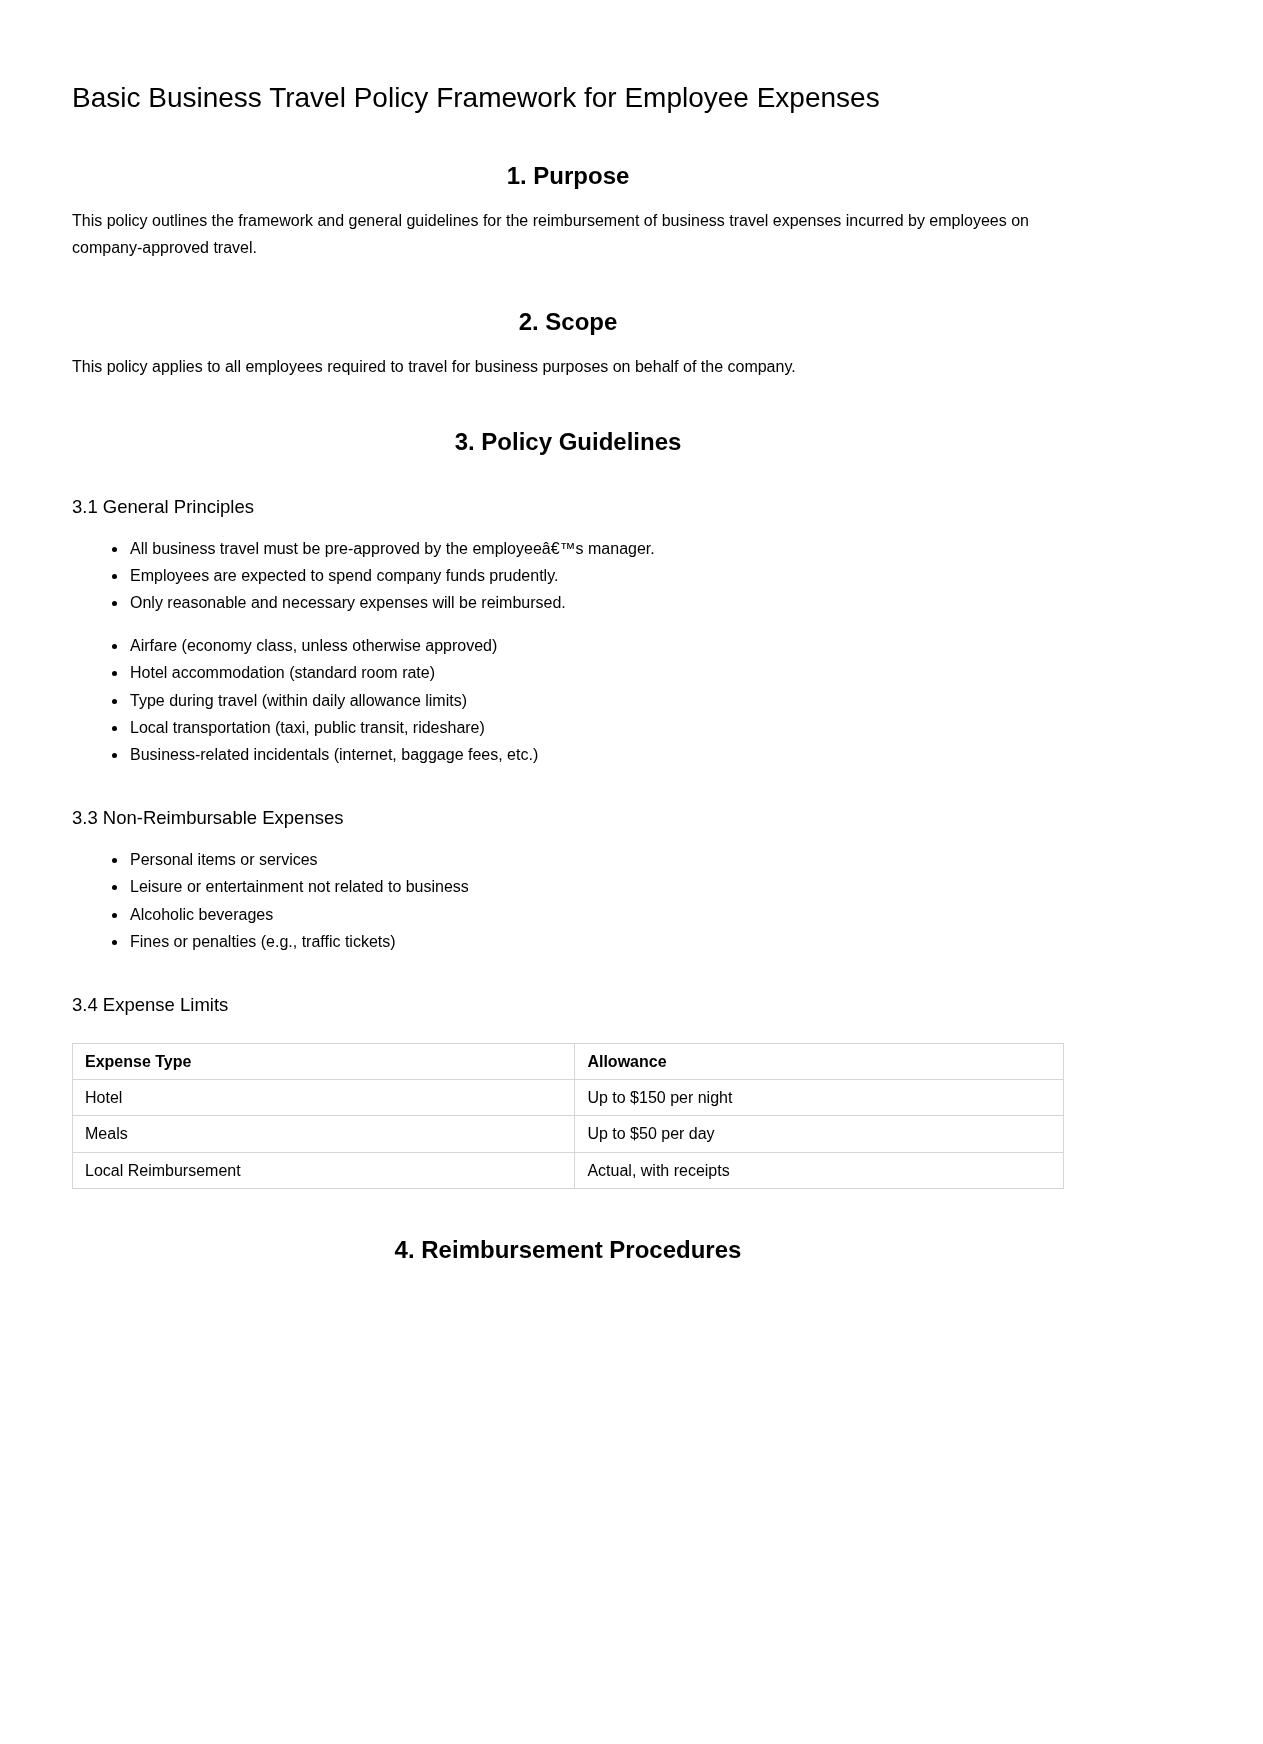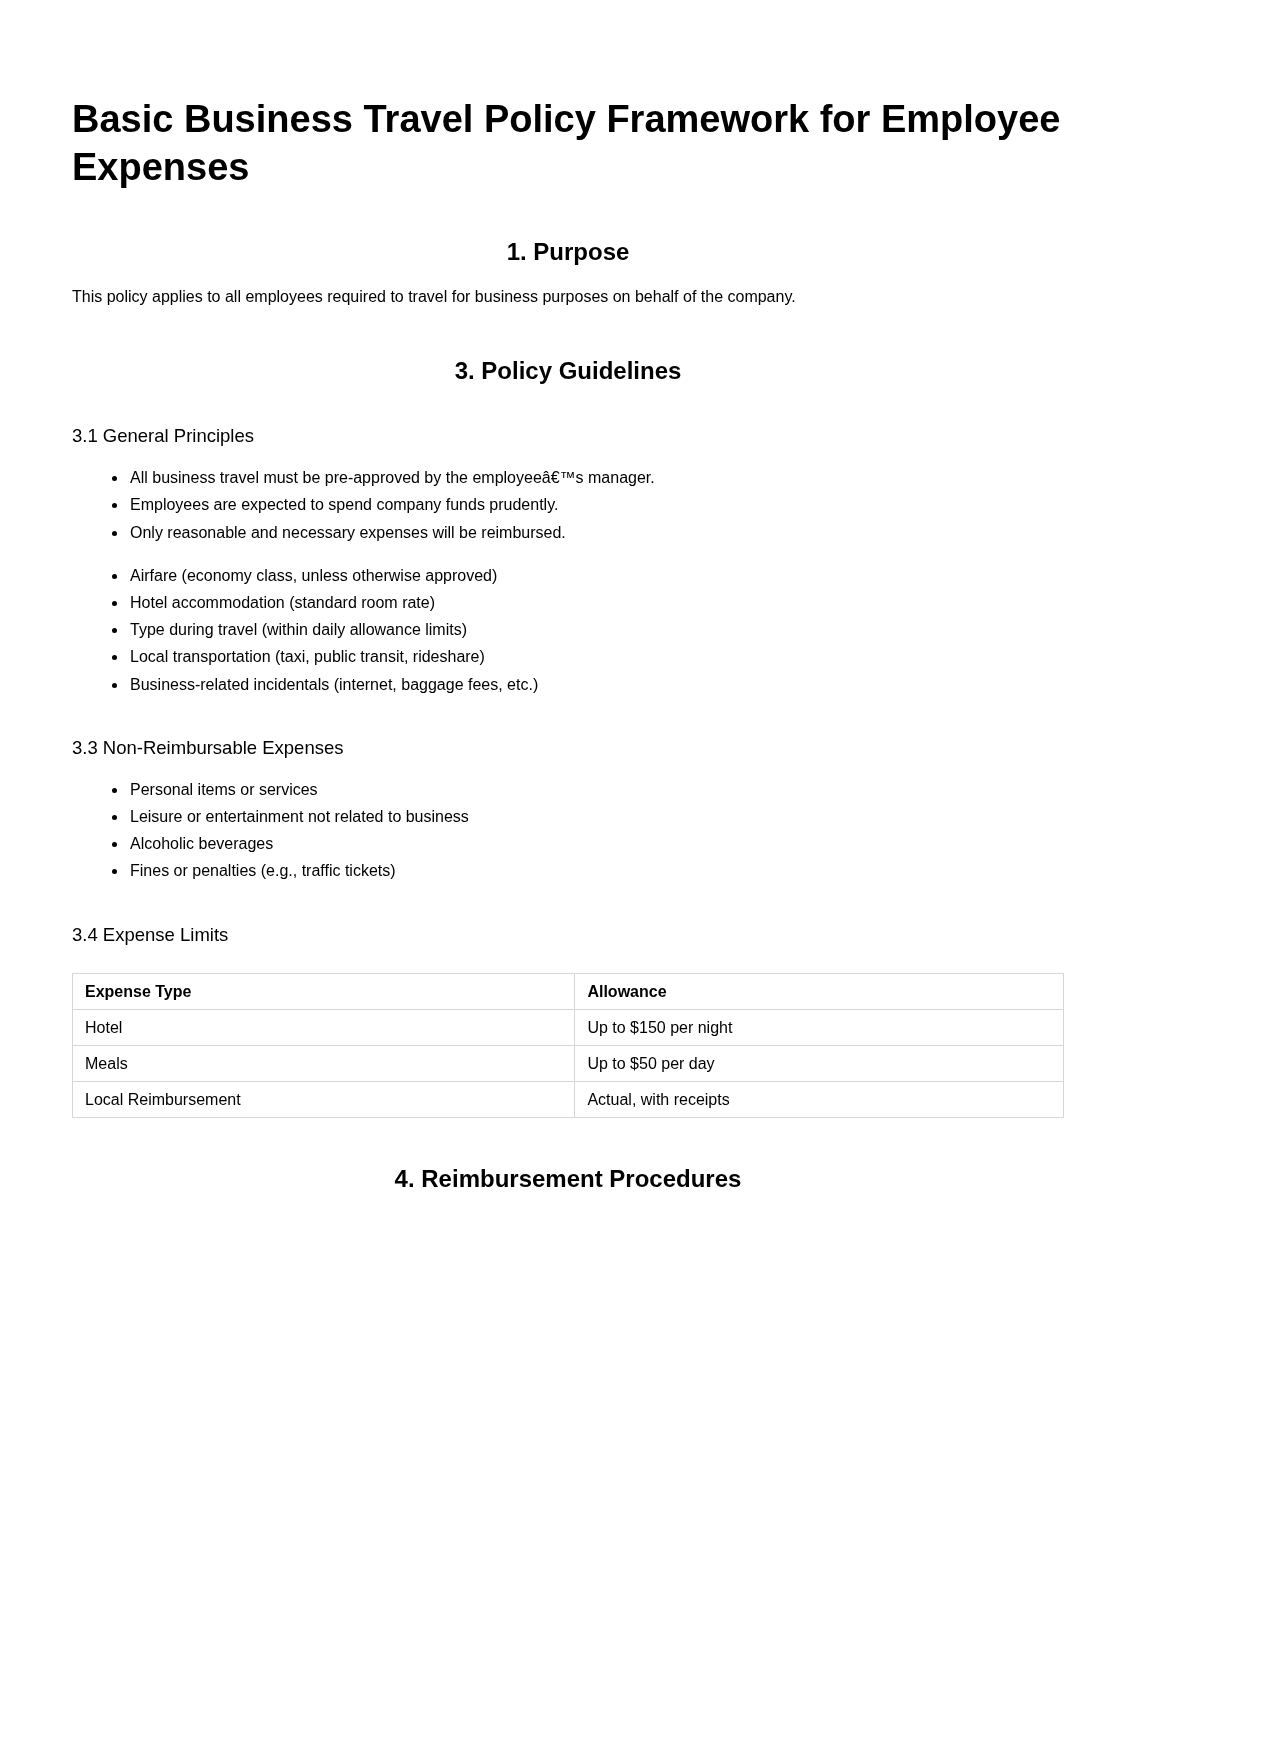--- a/index.html
+++ b/index.html
@@ -12,24 +12,24 @@
     min-height: 1744px;
     box-sizing: border-box;
     background: #ffffff;
     color: #000000;
     font-family: "Liberation Sans", sans-serif;
     font-size: 16px;
     line-height: 1.7;
     padding: 52px 199px 60px 72px;
   }
   h1.doc-title {
-    font-size: 38px;
+    font-size: 28px;
     line-height: 1.25;
-    margin: 44px 0 24px 0;
-    font-weight: bold;
+    margin: 28px 0 24px 0;
+    font-weight: normal;
   }
   h2.sec-heading {
     font-size: 24px;
     line-height: 1.25;
     margin: 46px 0 16px 0;
     font-weight: bold;
     text-align: center;
   }
   h3.sub-heading {
     font-size: 18.5px;
@@ -70,21 +70,23 @@
   table.limits-table .col-allowance { width: 49.3%; }
 </style>
 </head>
 <body>
 
 <div class="page">
 
   <h1 class="doc-title">Basic Business Travel Policy Framework for Employee Expenses</h1>
 
   <h2 class="sec-heading">1. Purpose</h2>
+  <p class="body-text">This policy outlines the framework and general guidelines for the reimbursement of business travel expenses incurred by employees on company-approved travel.</p>
 
+  <h2 class="sec-heading">2. Scope</h2>
   <p class="body-text">This policy applies to all employees required to travel for business purposes on behalf of the company.</p>
 
   <h2 class="sec-heading">3. Policy Guidelines</h2>
 
   <h3 class="sub-heading">3.1 General Principles</h3>
   <ul class="bullet-list">
     <li>All business travel must be pre-approved by the employeeâ€™s manager.</li>
     <li>Employees are expected to spend company funds prudently.</li>
     <li>Only reasonable and necessary expenses will be reimbursed.</li>
   </ul>

